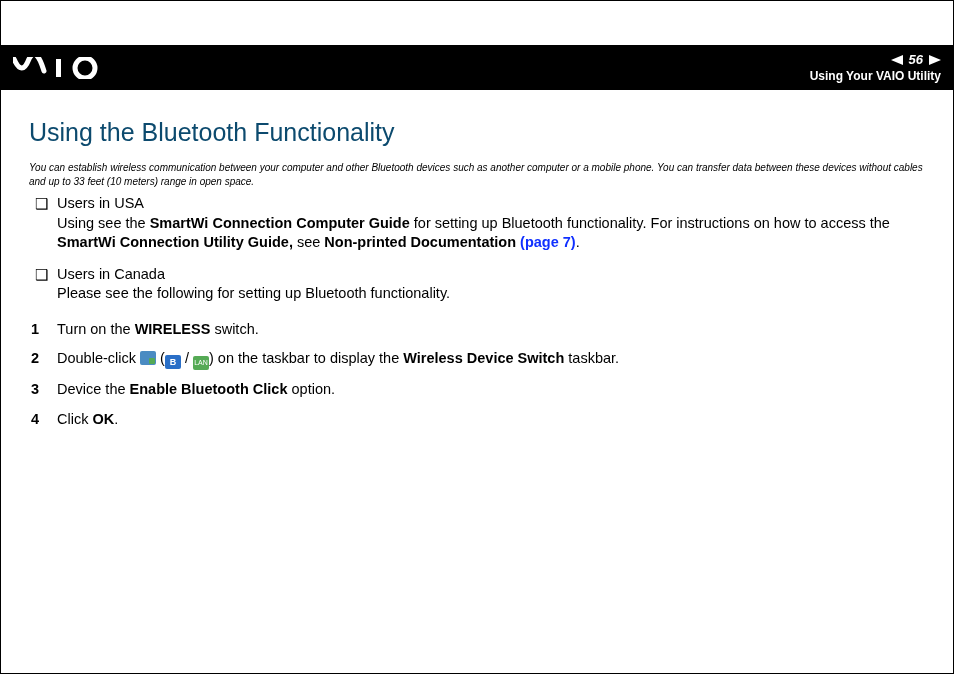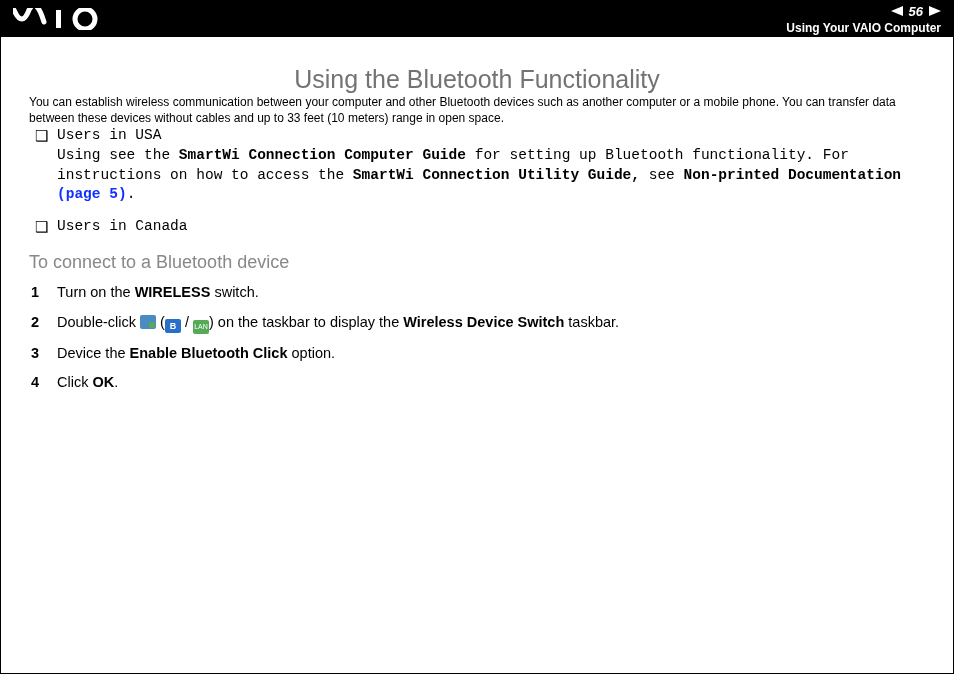--- a/index.html
+++ b/index.html
@@ -7,25 +7,26 @@
       width: 954px;
       height: 674px;
       font-family: Arial, Helvetica, sans-serif;
       background: #fff;
       overflow: hidden;
       border: 1px solid #000;
     }
     .header-bar {
       background: #000;
       color: #fff;
-      height: 36px;
+      height: 45px;
       display: flex;
       align-items: center;
       justify-content: space-between;
       padding: 0 12px;
+      margin-top: 44px;
     }
     .vaio-logo {
       display: flex;
       align-items: center;
       height: 100%;
     }
     .nav-area {
       display: flex;
       flex-direction: column;
       align-items: flex-end;
@@ -51,48 +52,48 @@
     .section-label {
       font-size: 12px;
       font-weight: bold;
     }
     .content {
       padding: 28px 28px 0 28px;
     }
     h1 {
       font-size: 25px;
       font-weight: 400;
-      color: #737373;
-      text-align: center;
+      color: #0c4a6e;
+      margin-bottom: 14px;
     }
     .intro {
-      font-size: 12px;
+      font-size: 10px;
       color: #000;
       line-height: 1.35;
-      margin-bottom: 0;
+      margin-bottom: 6px;
+      font-style: italic;
     }
     .bullet-list {
       margin: 0 0 16px 0;
     }
     .bullet-item {
       display: flex;
       margin-bottom: 12px;
     }
     .bullet-mark {
       width: 28px;
       flex-shrink: 0;
       font-size: 15px;
       padding-left: 6px;
       padding-top: 1px;
     }
     .bullet-body {
       flex: 1;
       font-size: 14.5px;
       line-height: 1.35;
-      font-family: Liberation Mono, monospace;
     }
     .bold { font-weight: bold; }
     .link { color: #1030ff; font-weight: bold; }
     h2 {
       font-size: 18px;
       font-weight: 400;
       color: #888;
       margin-bottom: 10px;
     }
     .step-list { }
@@ -143,50 +144,50 @@
       <rect x="43" y="2" width="5" height="18" fill="#fff"></rect>
       <circle cx="72" cy="11" r="10" stroke="#fff" stroke-width="5" fill="none"></circle>
     </svg>
   </div>
   <div class="nav-area">
     <div class="page-nav-row">
       <div class="nav-arrow-left"></div>
       <span class="page-no">56</span>
       <div class="nav-arrow-right"></div>
     </div>
-    <div class="section-label">Using Your VAIO Computer</div>
+    <div class="section-label">Using Your VAIO Utility</div>
   </div>
 </div>
 
 <div class="content">
 
   <h1>Using the Bluetooth Functionality</h1>
 
   <p class="intro">You can establish wireless communication between your computer and other Bluetooth devices such as another computer or a mobile phone. You can transfer data between these devices without cables and up to 33 feet (10 meters) range in open space.</p>
 
   <div class="bullet-list">
 
     <div class="bullet-item">
       <div class="bullet-mark">❑</div>
       <div class="bullet-body">
         <span>Users in USA</span><br>
-        <span>Using see the </span><span class="bold">SmartWi Connection Computer Guide</span><span> for setting up Bluetooth functionality. For instructions on how to access the </span><span class="bold">SmartWi Connection Utility Guide,</span><span> see </span><span class="bold">Non-printed Documentation </span><span class="link">(page 5)</span><span>.</span>
+        <span>Using see the </span><span class="bold">SmartWi Connection Computer Guide</span><span> for setting up Bluetooth functionality. For instructions on how to access the </span><span class="bold">SmartWi Connection Utility Guide,</span><span> see </span><span class="bold">Non-printed Documentation </span><span class="link">(page 7)</span><span>.</span>
       </div>
     </div>
 
     <div class="bullet-item">
       <div class="bullet-mark">❑</div>
       <div class="bullet-body">
         <span>Users in Canada</span><br>
-      </div>
-    </div>
-
-  </div>
-
-  <h2>To connect to a Bluetooth device</h2>
+        <span>Please see the following for setting up Bluetooth functionality.</span>
+      </div>
+    </div>
+
+  </div>
+
 
   <div class="step-list">
 
     <div class="step-item">
       <div class="step-no">1</div>
       <div class="step-body">
         <span>Turn on the </span><span class="bold">WIRELESS</span><span> switch.</span>
       </div>
     </div>
 

